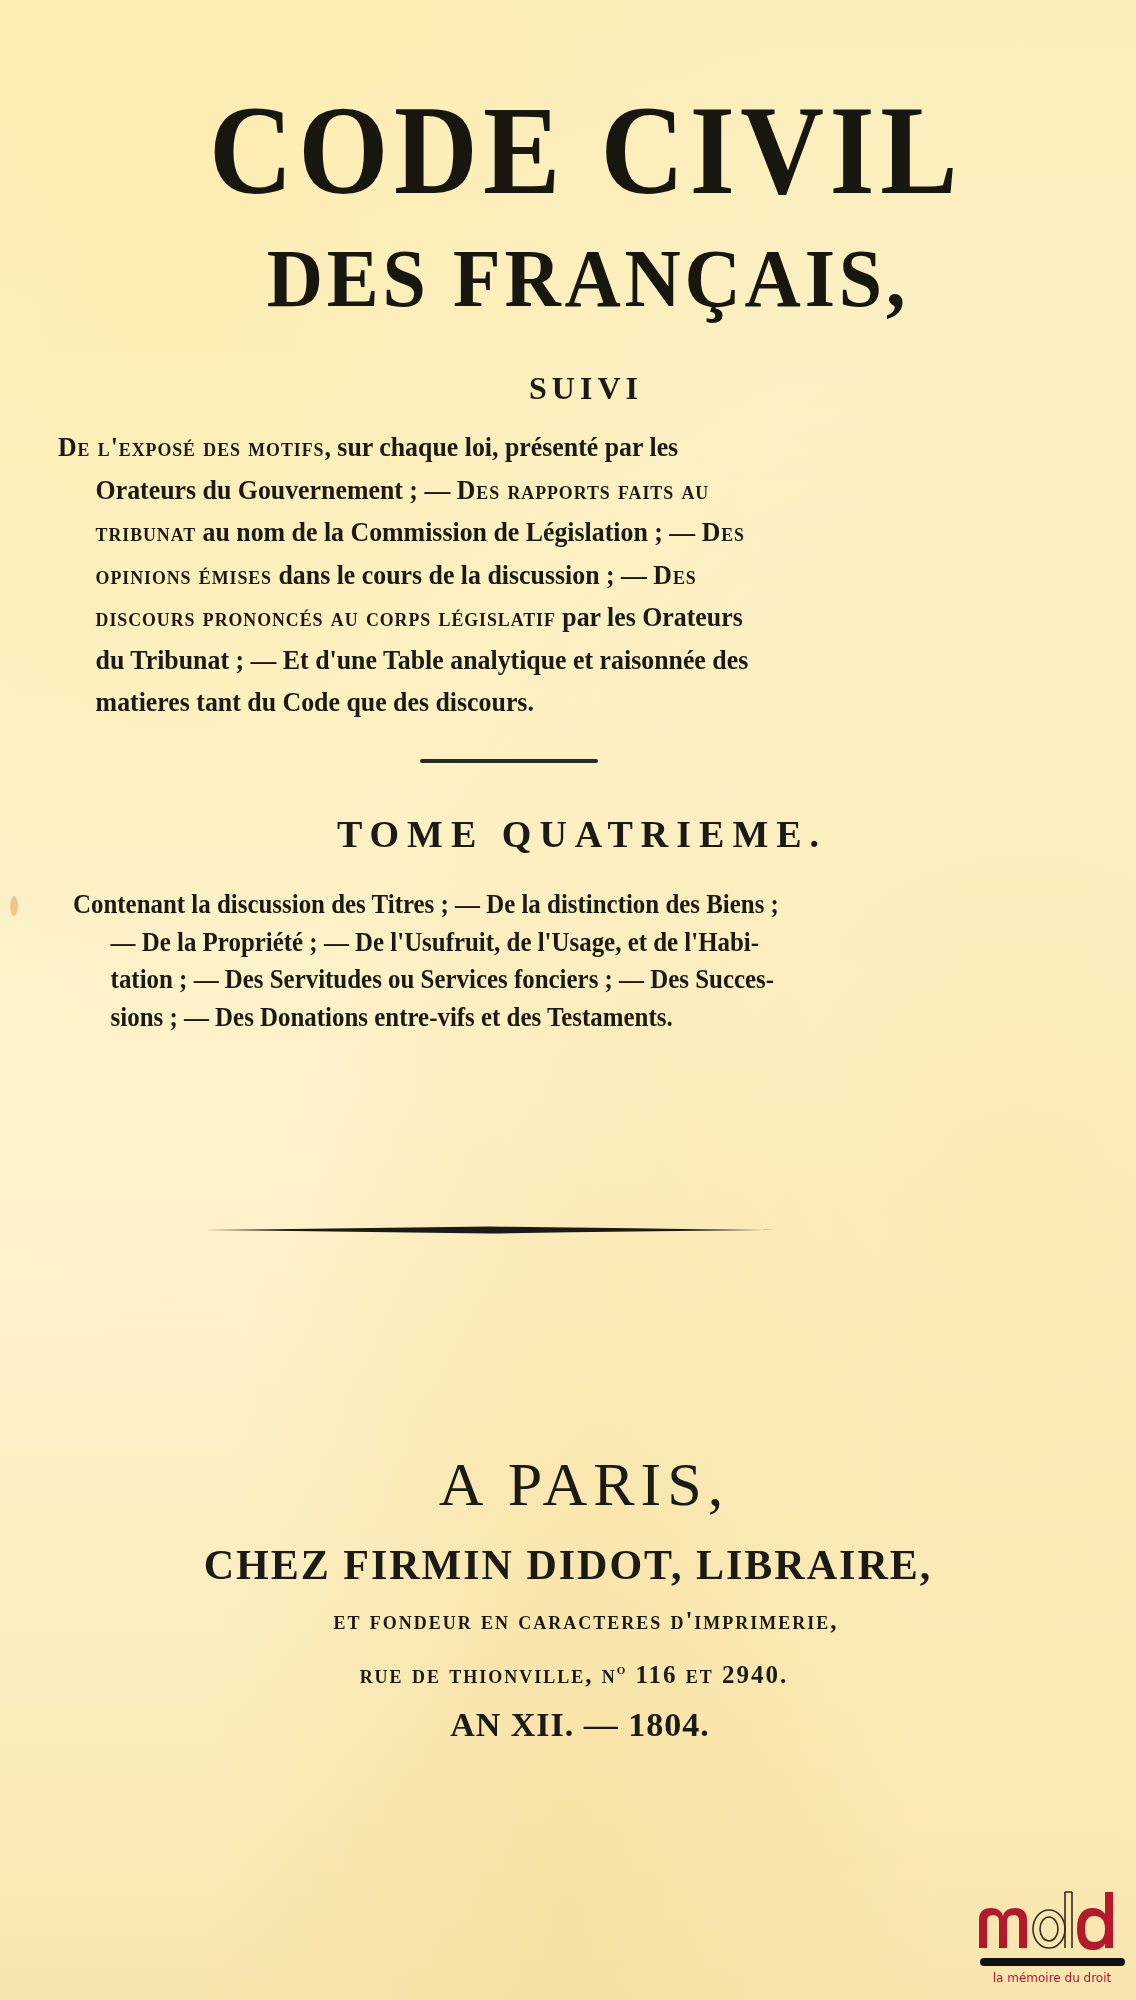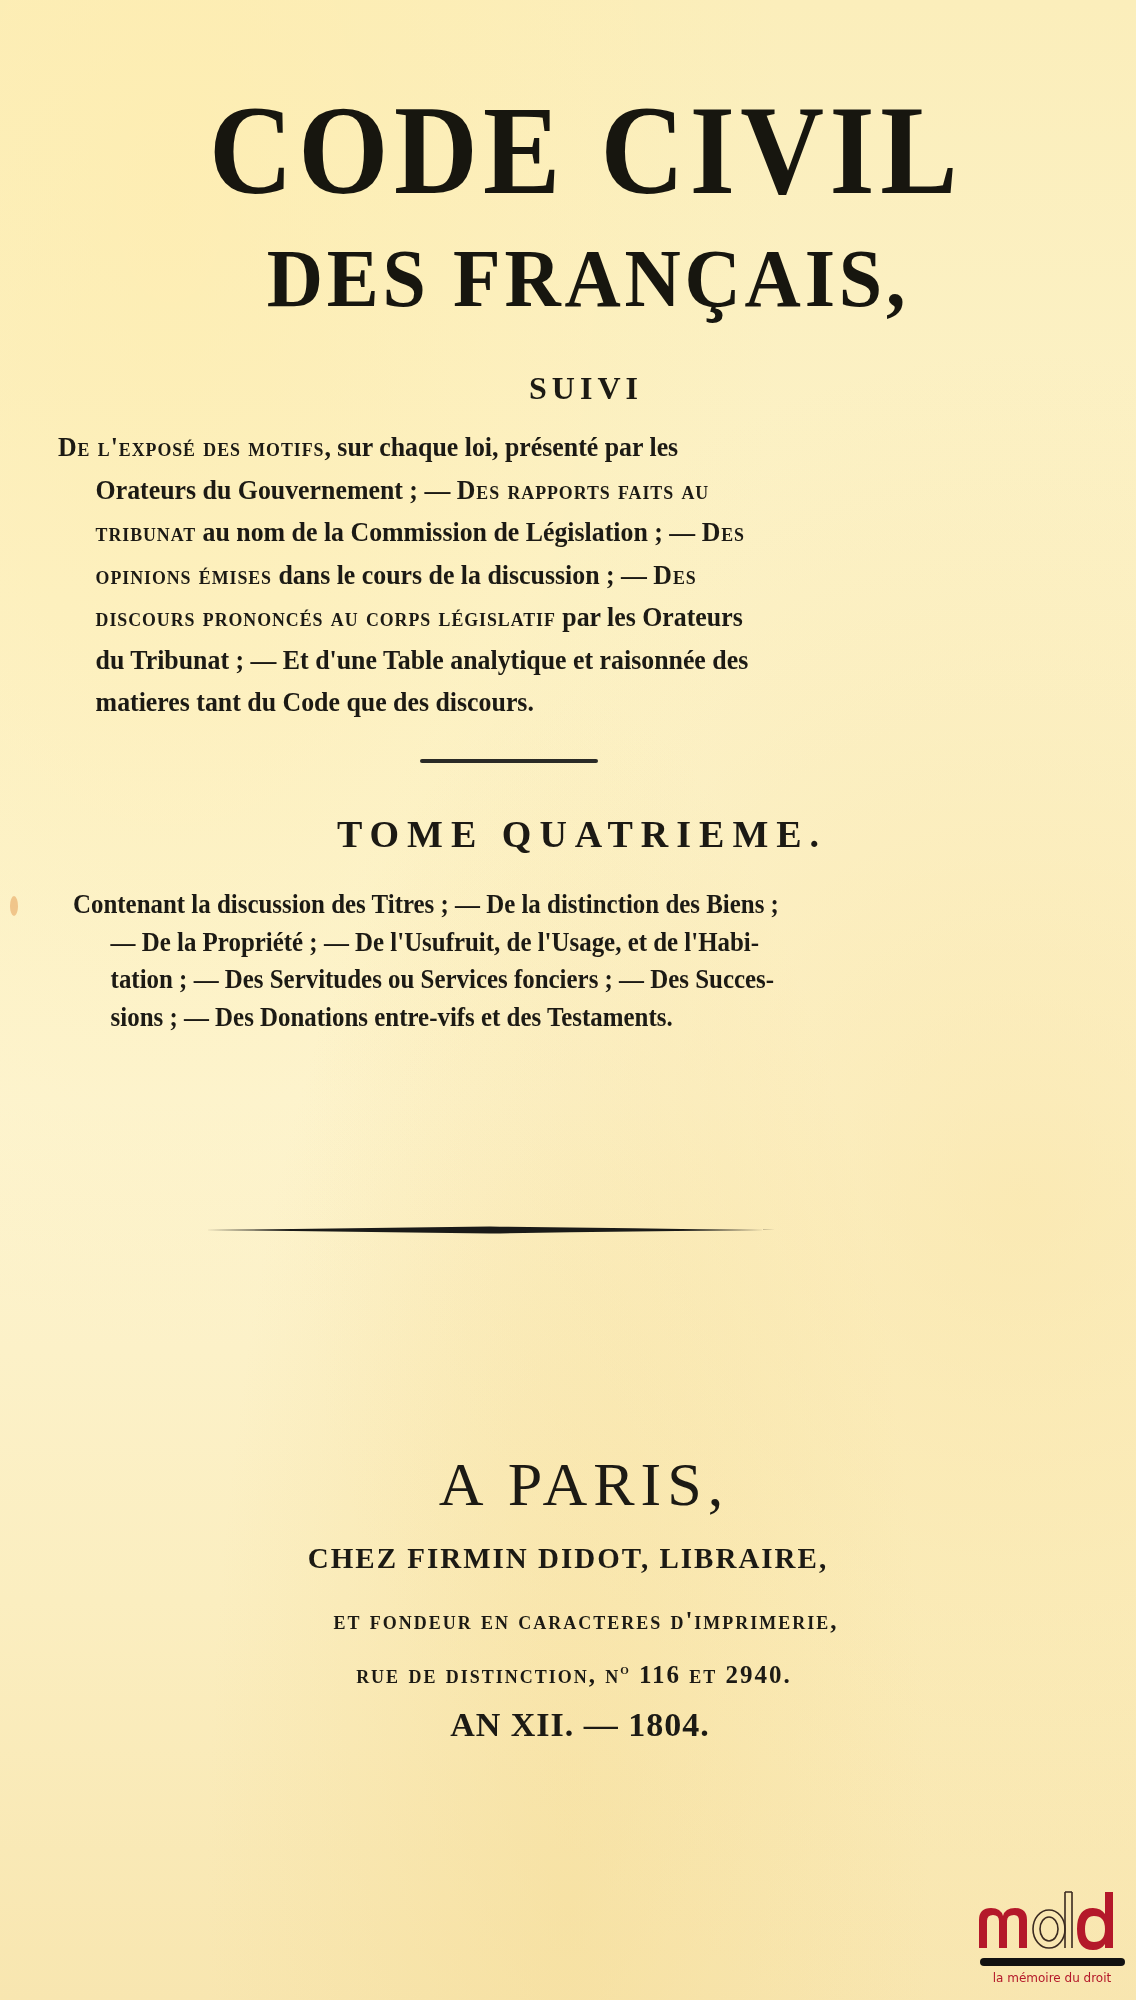--- a/index.html
+++ b/index.html
@@ -119,21 +119,21 @@
       top: 1453px;
       left: 16px;
       font-size: 62px;
       letter-spacing: 6px;
       line-height: 1;
       font-weight: normal;
     }
     .publisher {
       top: 1544px;
       left: 0;
-      font-size: 29px;
+      font-size: 42px;
       letter-spacing: 2px;
       line-height: 1;
       font-weight: bold;
     }
     .founder {
       top: 1608px;
       left: 18px;
       font-size: 25px;
       letter-spacing: 2px;
       line-height: 1;
@@ -250,21 +250,21 @@
 
   <div class="rule-long">
     <svg width="570" height="10" viewBox="0 0 570 10">
       <path d="M0 5 Q 140 3.6 285 1.5 Q 420 3.4 570 5 Q 420 6.4 285 8.6 Q 140 6.4 0 5 Z" fill="#1a1a18"></path>
     </svg>
   </div>
 
   <div class="block paris">A PARIS,</div>
   <div class="block publisher">CHEZ FIRMIN DIDOT, LIBRAIRE,</div>
   <div class="block founder">et fondeur en caracteres d'imprimerie,</div>
-  <div class="block address"><span>rue de distinction, n</span><sup>o</sup><span> 116 et 2940.</span></div>
+  <div class="block address"><span>rue de thionville, n</span><sup>o</sup><span> 116 et 2940.</span></div>
   <div class="block date">AN XII. — 1804.</div>
 
   <div class="logo">
     <svg class="logo-mark" viewBox="0 0 148 60">
 
       <path d="M2 58 V30 Q2 18 14 18 Q24 18 26 26 Q28 18 38 18 Q50 18 50 30 V58 H42 V31 Q42 25 37 25 Q30 25 30 31 V58 H22 V31 Q22 25 16 25 Q10 25 10 31 V58 Z" fill="#b4182a"></path>
 
       <g fill="none" stroke="#3a2a20" stroke-width="1.6">
         <ellipse cx="72" cy="39" rx="16" ry="19"></ellipse>
         <ellipse cx="72" cy="39" rx="9" ry="12"></ellipse>

